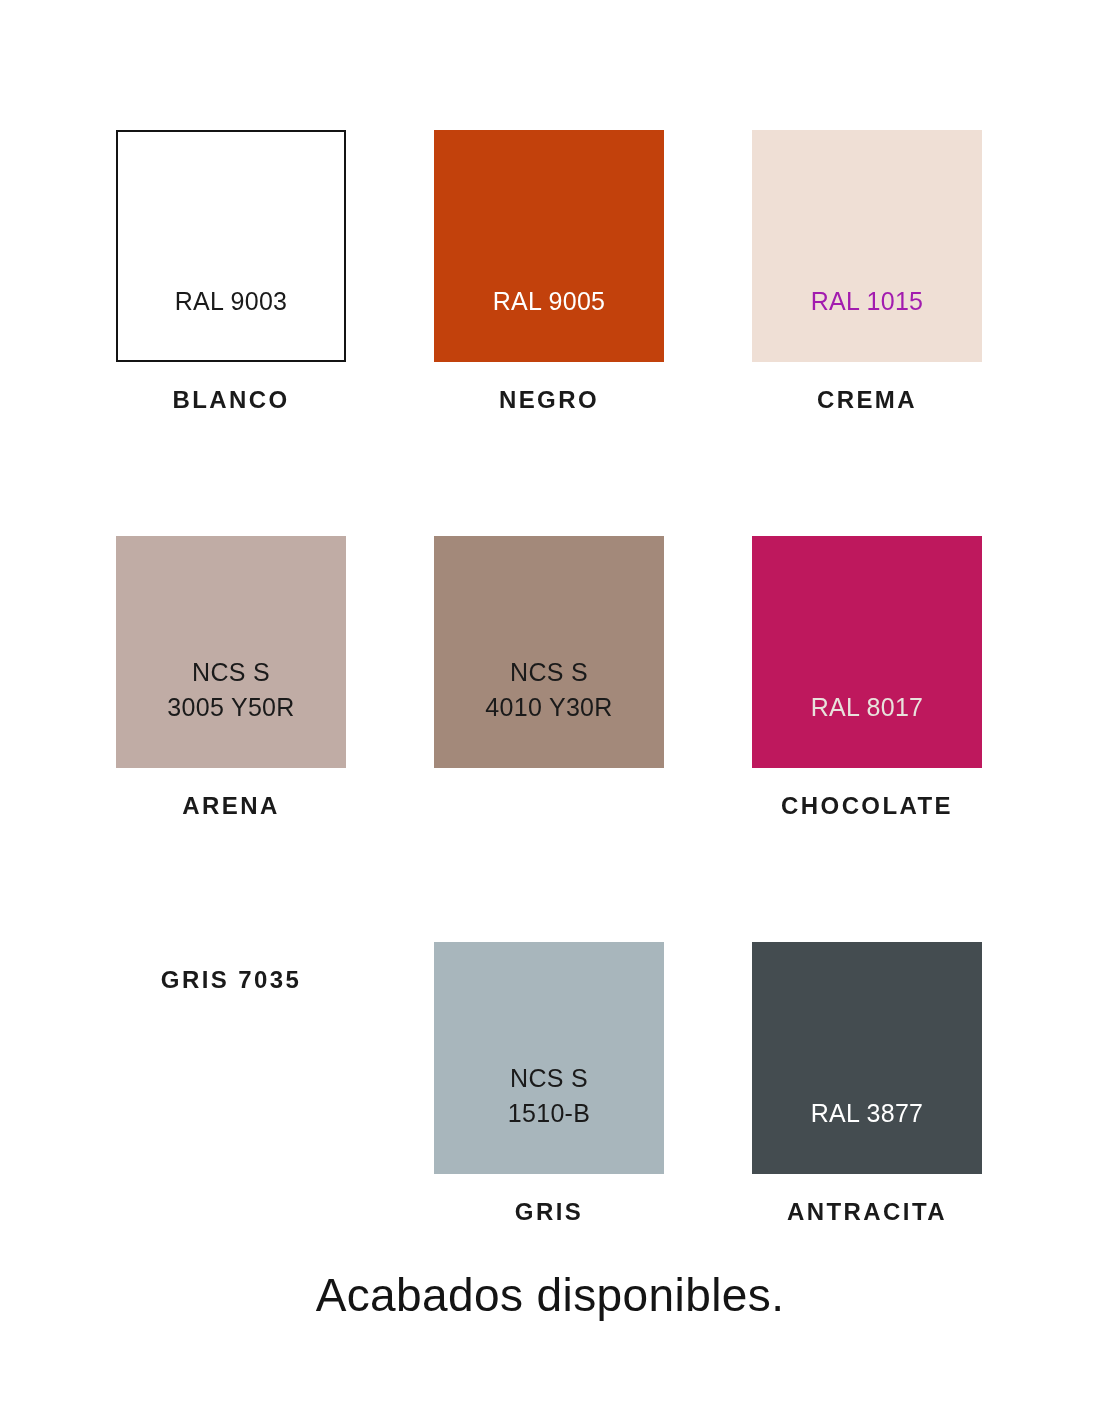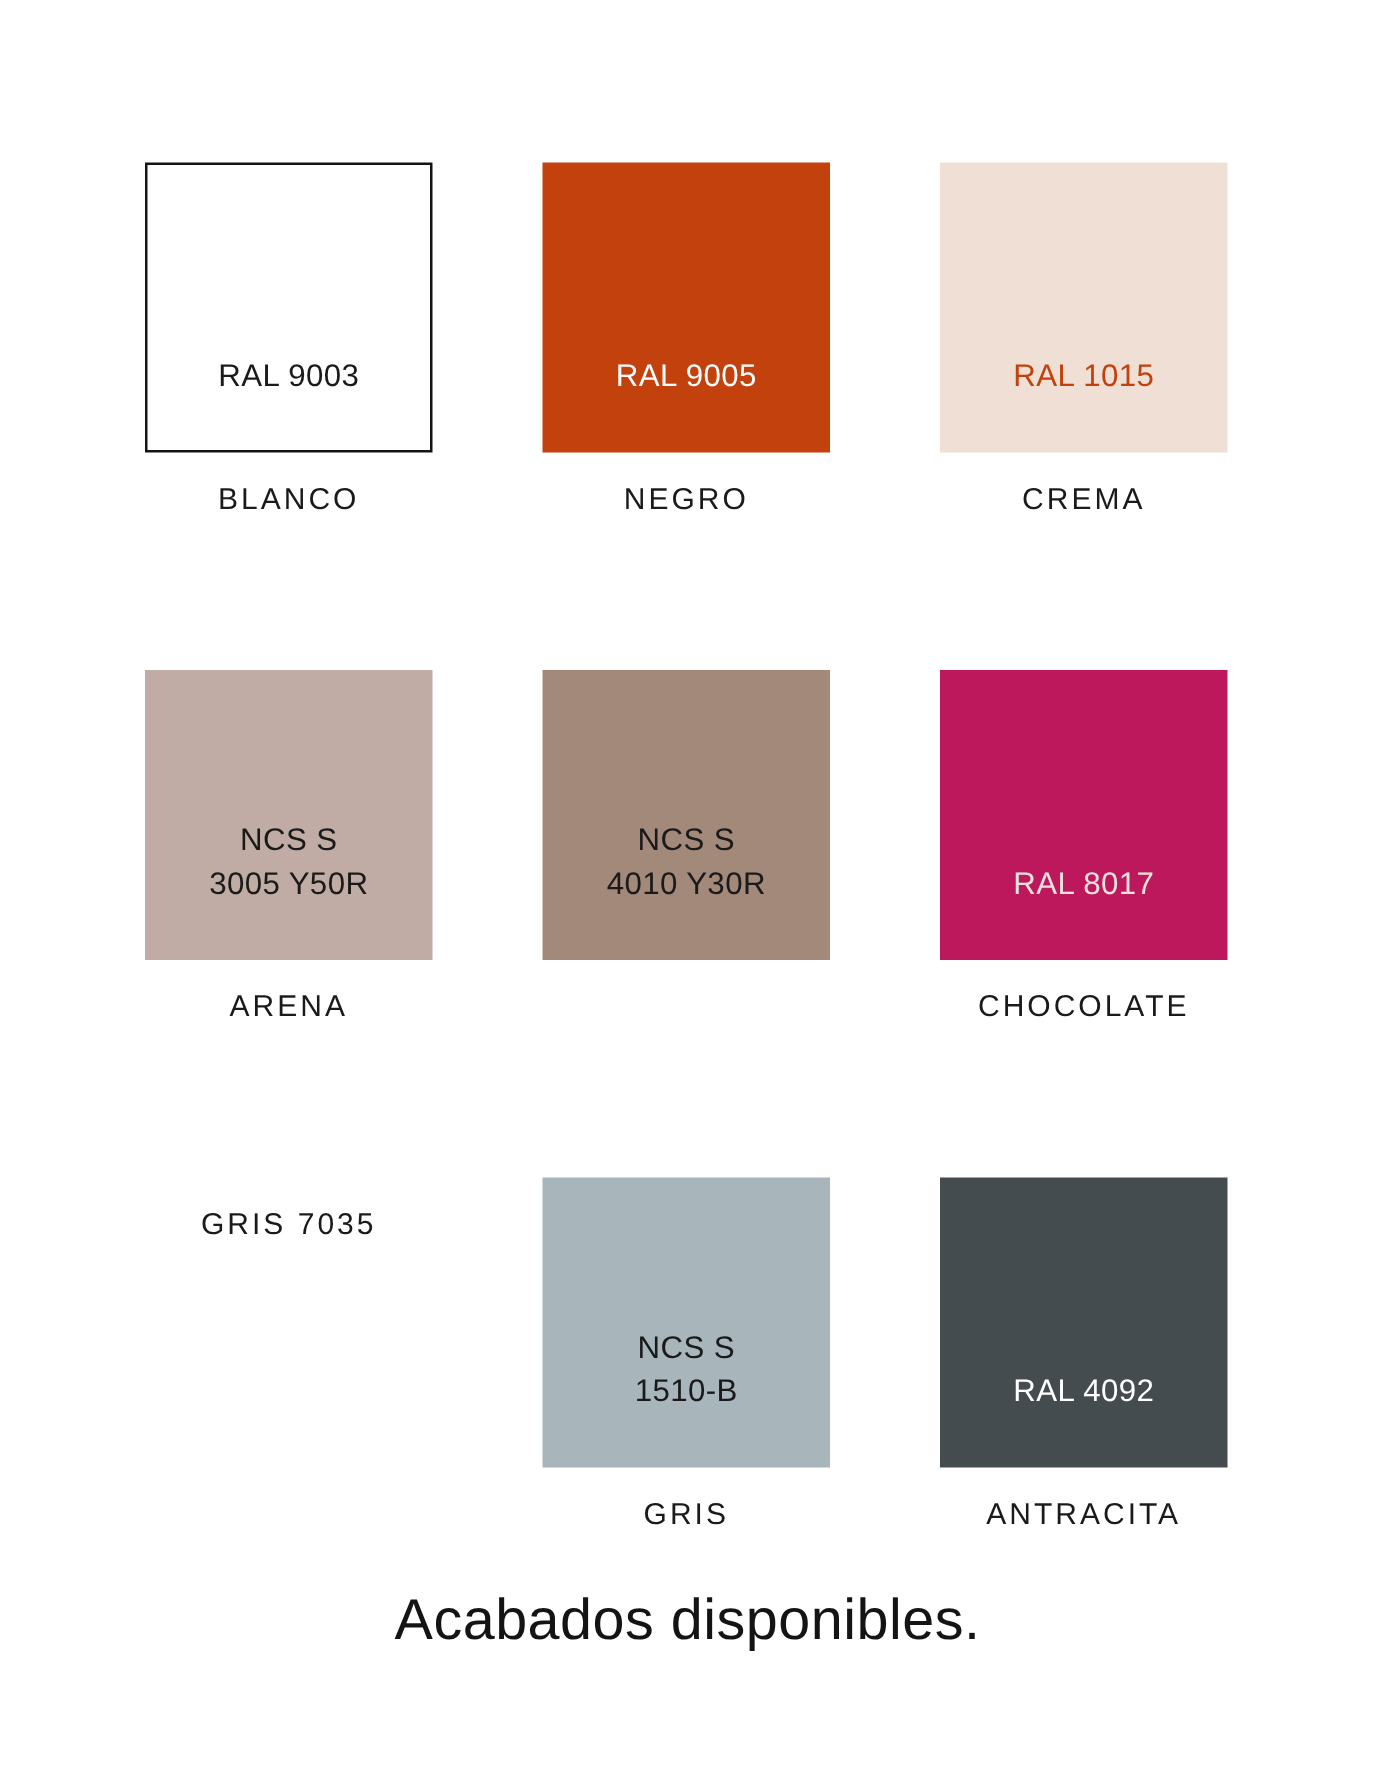--- a/index.html
+++ b/index.html
@@ -65,21 +65,21 @@
   }
 
   .swatch-chip.bordered .swatch-code {
     padding-bottom: 42px;
   }
 
   .swatch-name {
     margin-top: 24px;
     text-align: center;
     font-size: 24px;
-    font-weight: 400;
+    font-weight: 700;
     letter-spacing: 2.4px;
     color: #1a1a1a;
   }
 
   .footer-title {
     position: absolute;
     left: 0;
     top: 1232px;
     width: 1100px;
     text-align: center;
@@ -103,21 +103,21 @@
         <div class="swatch-name">BLANCO</div>
       </div>
       <div class="swatch-cell">
         <div class="swatch-chip" style="background: #c2410c;">
           <div class="swatch-code" style="color: rgb(255, 255, 255);">RAL 9005</div>
         </div>
         <div class="swatch-name">NEGRO</div>
       </div>
       <div class="swatch-cell">
         <div class="swatch-chip" style="background: rgb(239, 223, 213);">
-          <div class="swatch-code" style="color: #c2410c;">RAL 1015</div>
+          <div class="swatch-code" style="color: #a21caf;">RAL 1015</div>
         </div>
         <div class="swatch-name">CREMA</div>
       </div>
       <div class="swatch-cell">
         <div class="swatch-chip" style="background: rgb(192, 172, 165);">
           <div class="swatch-code" style="color: rgb(26, 26, 26);">NCS S
 3005 Y50R</div>
         </div>
         <div class="swatch-name">ARENA</div>
       </div>
@@ -138,21 +138,21 @@
       </div>
       <div class="swatch-cell">
         <div class="swatch-chip" style="background: rgb(168, 182, 188);">
           <div class="swatch-code" style="color: rgb(26, 26, 26);">NCS S
 1510-B</div>
         </div>
         <div class="swatch-name">GRIS</div>
       </div>
       <div class="swatch-cell">
         <div class="swatch-chip" style="background: rgb(68, 76, 80);">
-          <div class="swatch-code" style="color: rgb(255, 255, 255);">RAL 4092</div>
+          <div class="swatch-code" style="color: rgb(255, 255, 255);">RAL 3877</div>
         </div>
         <div class="swatch-name">ANTRACITA</div>
       </div>
     </div>
 
   <div class="footer-title">Acabados disponibles.</div>
 
 </div>
 
 </body></html>

